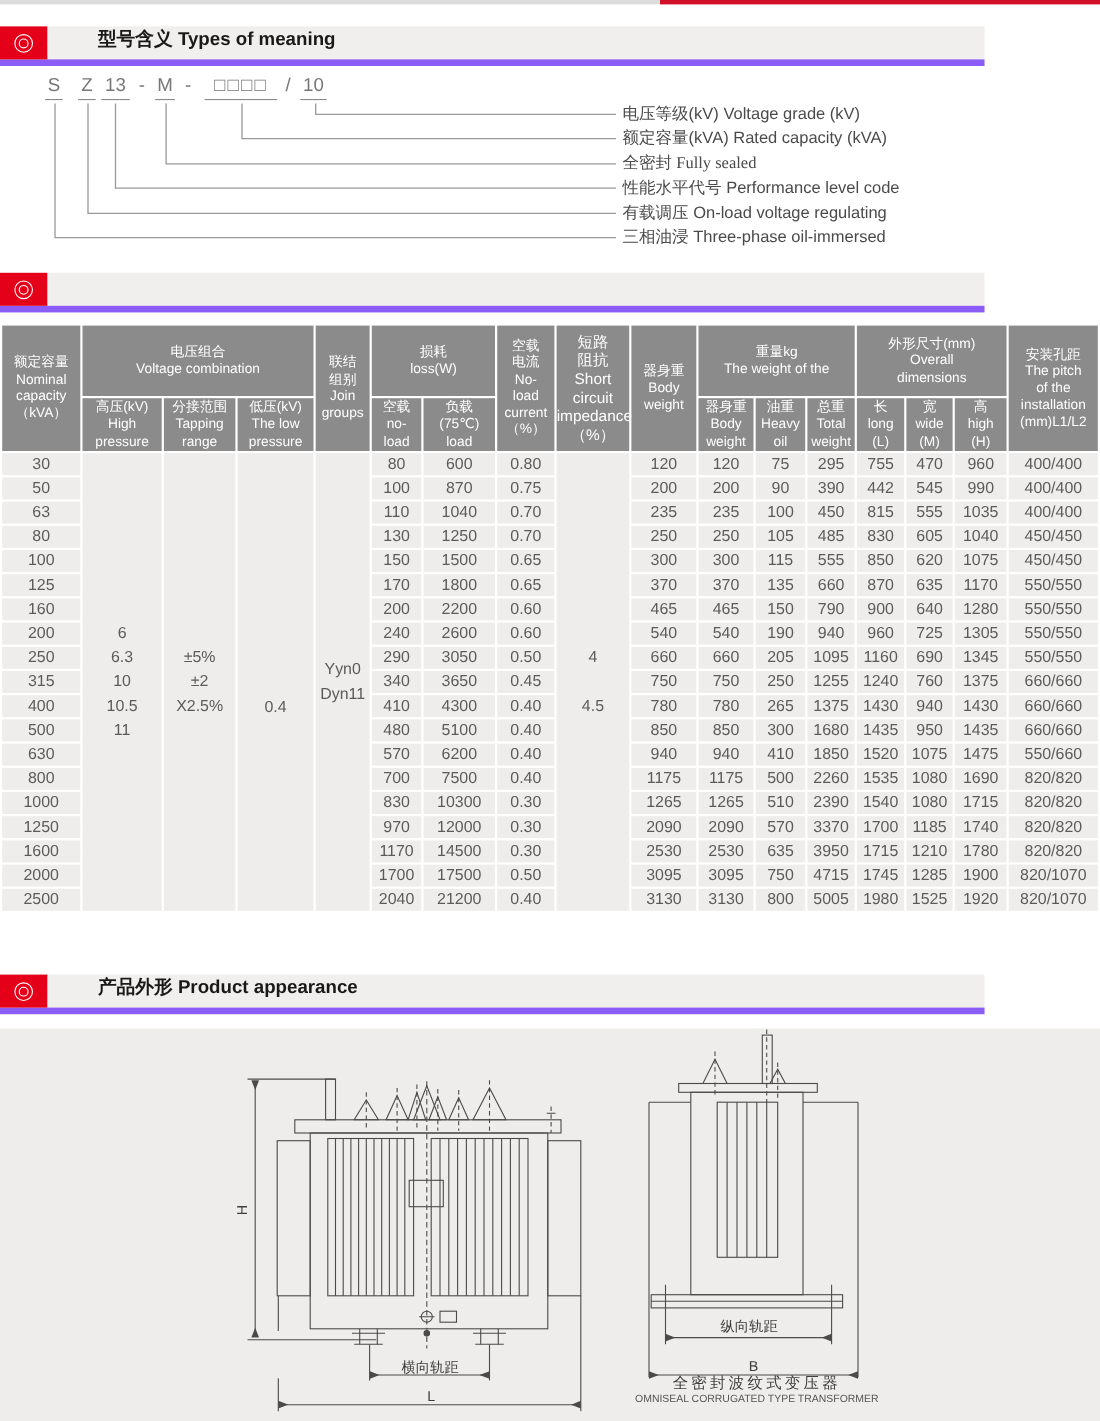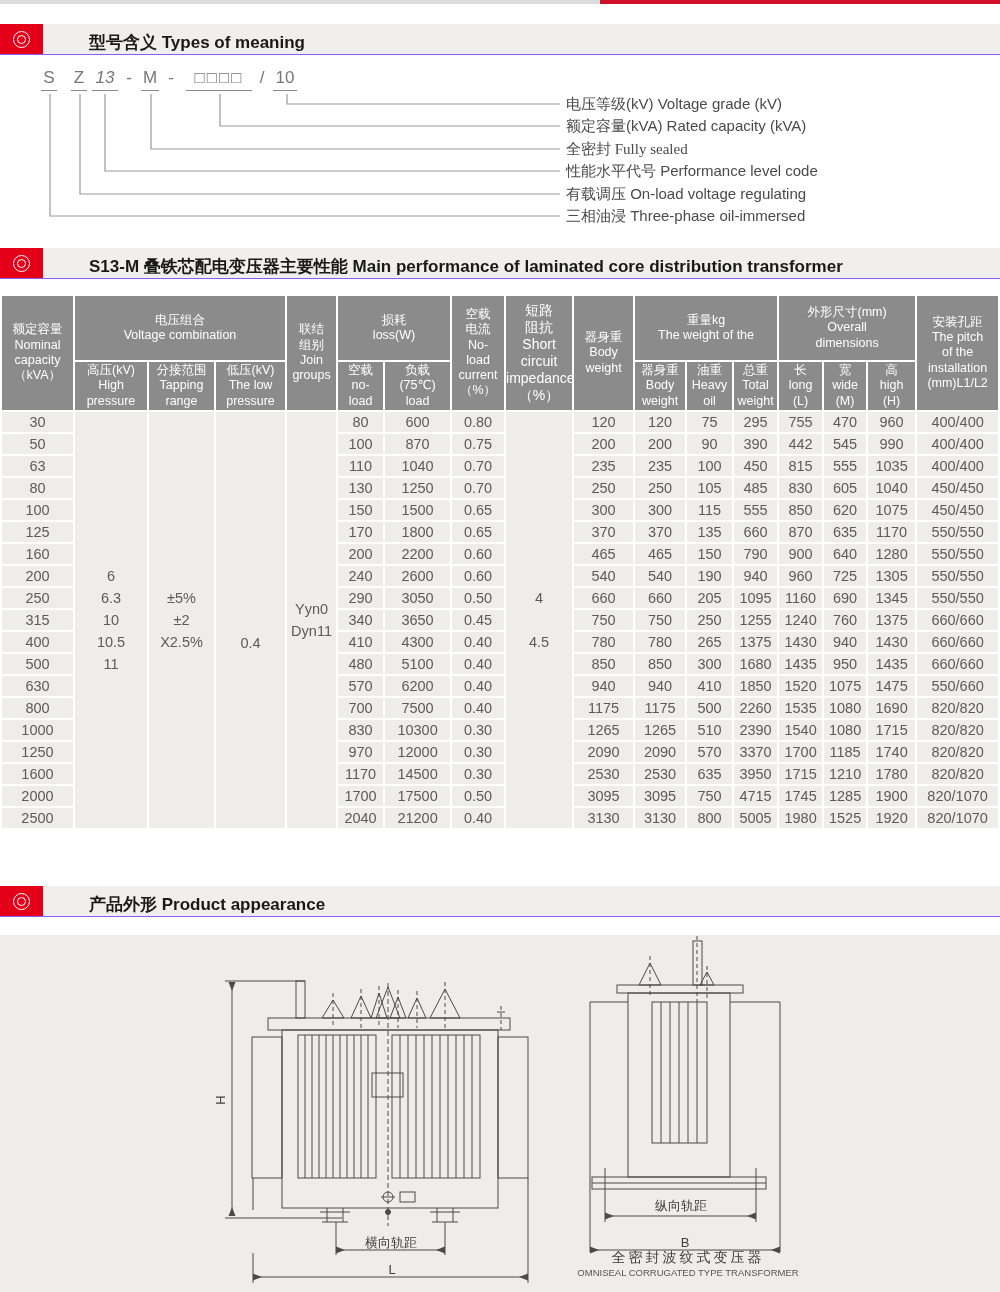--- a/index.html
+++ b/index.html
@@ -5,22 +5,22 @@
   html,body{margin:0;padding:0;background:#fff;}
   .page{position:relative;width:1000px;height:1292px;background:#fff;overflow:hidden;
         font-family:"Liberation Sans","DejaVu Sans",sans-serif;color:#4a4a4a;}
 
   
   .topbar{position:absolute;top:0;left:0;width:1000px;height:4px;display:flex;}
   .topbar-gray{width:600px;height:4px;background:#dcdcdc;}
   .topbar-red{width:400px;height:4px;background:#cf1028;}
 
   
-  .band{position:absolute;left:0;width:1000px;height:30px;background:#f0efed;
-        border-bottom:1px solid #8b5cf6;display:flex;align-items:flex-end;}
+  .band{position:absolute;left:0;width:895px;height:30px;background:#f0efed;
+        border-bottom:6px solid #8b5cf6;display:flex;align-items:flex-start;}
   .sec-icon{width:43px;height:30px;background:#e50019;display:flex;align-items:center;justify-content:center;flex:0 0 43px;}
   .ring-o{width:15px;height:15px;border:1.6px solid #fff;border-radius:50%;display:flex;align-items:center;justify-content:center;}
   .ring-i{width:7px;height:7px;border:1.4px solid #fff;border-radius:50%;}
   .band h2{margin:0 0 0 46px;font-size:17px;font-weight:bold;color:#191919;white-space:nowrap;}
 
   
   .code-part{position:absolute;top:68px;height:20px;font-size:17px;color:#777;text-align:center;line-height:20px;}
   .code-part.u{border-bottom:1.5px solid #8a8a8a;padding-bottom:2px;}
   .connector-svg{position:absolute;left:0;top:60px;}
   .meaning-label{position:absolute;left:566px;height:18px;line-height:18px;font-size:15px;color:#4a4a4a;white-space:nowrap;}
@@ -61,21 +61,21 @@
       <div class="ring-o">
           <div class="ring-i"></div>
         </div>
     </div>
     <h2>型号含义 Types of meaning</h2>
   </div>
 
   <div>
     <span class="code-part u" style="left:41px;width:16px;">S</span>
     <span class="code-part u" style="left:71px;width:16px;">Z</span>
-    <span class="code-part u" style="left:92px;width:26px;font-style:italic;">13</span>
+    <span class="code-part u" style="left:92px;width:26px;">13</span>
     <span class="code-part" style="left:124px;width:10px;">-</span>
     <span class="code-part u" style="left:141px;width:18px;">M</span>
     <span class="code-part" style="left:166px;width:10px;">-</span>
     <span class="code-part u" style="left:186px;width:66px;letter-spacing:2px;">□□□□</span>
     <span class="code-part" style="left:257px;width:10px;">/</span>
     <span class="code-part u" style="left:273px;width:24px;">10</span>
 
     <svg class="connector-svg" width="1000" height="180" viewBox="0 60 1000 180">
       <g fill="none" stroke="#9a9a9a" stroke-width="1.2">
         <polyline points="287,94 287,104 560,104"></polyline>
@@ -94,21 +94,20 @@
     <div class="meaning-label" style="top:185px;">有载调压 On-load voltage regulating</div>
     <div class="meaning-label" style="top:207px;">三相油浸 Three-phase oil-immersed</div>
   </div>
 
   <div class="band" style="top:248px;">
     <div class="sec-icon">
       <div class="ring-o">
           <div class="ring-i"></div>
         </div>
     </div>
-    <h2>S13-M 叠铁芯配电变压器主要性能 Main performance of laminated core distribution transformer</h2>
   </div>
 
   <table class="perf-table">
     <colgroup>
       <col style="width:71px">
         <col style="width:72px">
         <col style="width:65px">
         <col style="width:69px">
       <col style="width:49px">
         <col style="width:45px">

